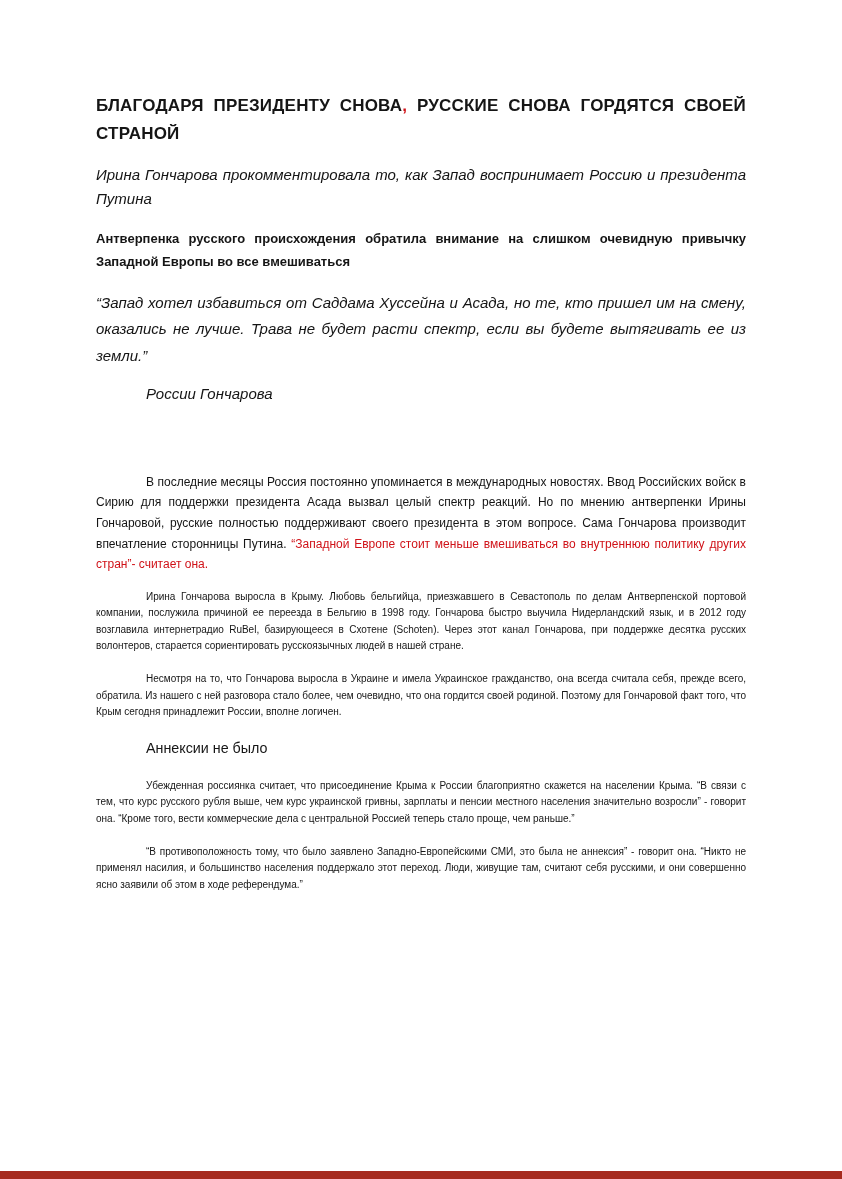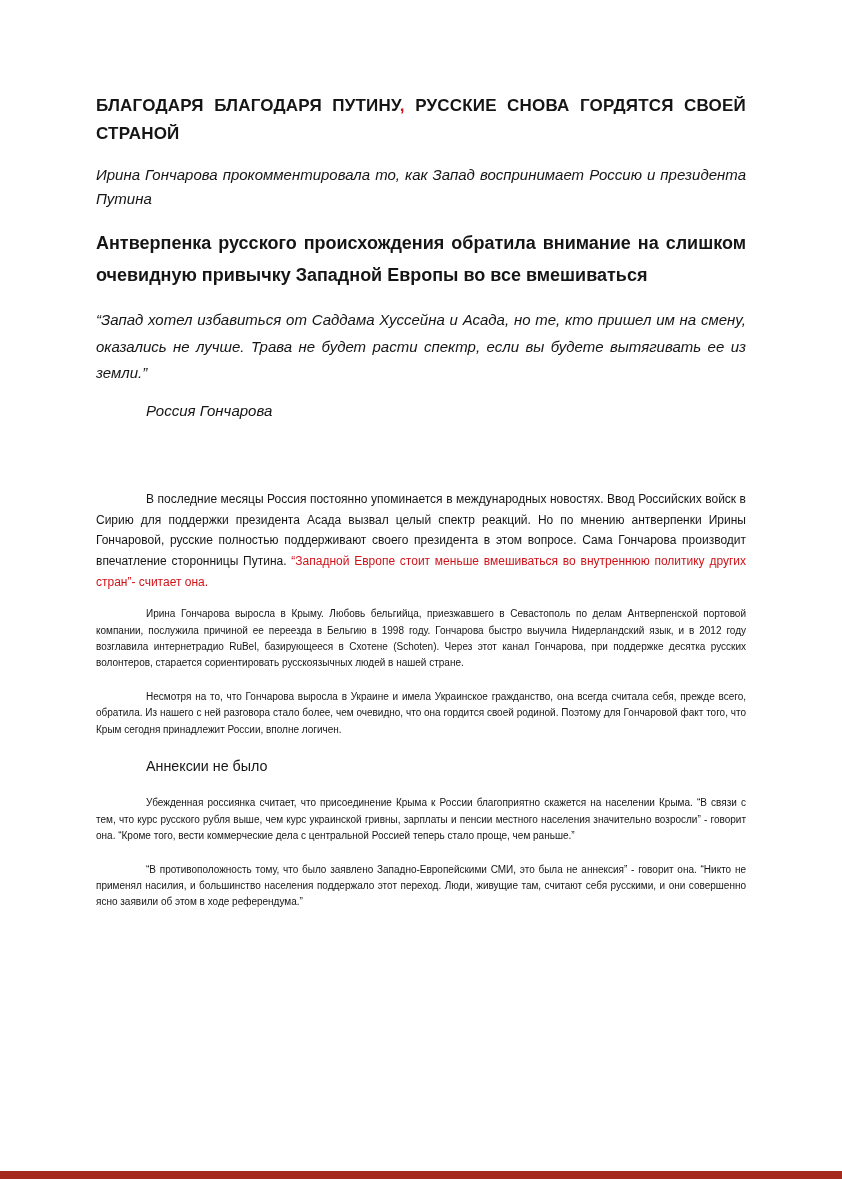--- a/index.html
+++ b/index.html
@@ -27,21 +27,21 @@
     letter-spacing: 0.2px;
   }
   .subtitle {
     font-size: 15px;
     font-style: italic;
     line-height: 1.6;
     text-align: justify;
     margin: 4px 0 17px 0;
   }
   .lead {
-    font-size: 18px;
+    font-size: 13px;
     font-weight: 700;
     line-height: 1.75;
     text-align: justify;
     margin: 0 0 16px 0;
   }
   .pull-quote {
     font-size: 15px;
     font-style: italic;
     line-height: 1.78;
     text-align: justify;
@@ -81,29 +81,29 @@
     bottom: 0;
     width: 100%;
     height: 8px;
   }
 </style>
 </head>
 <body>
 
 <div class="page-content">
 
-  <h1 class="headline"><span>БЛАГОДАРЯ БЛАГОДАРЯ ПУТИНУ</span><span style="color: rgb(208, 18, 24);">,</span><span> РУССКИЕ СНОВА ГОРДЯТСЯ СВОЕЙ СТРАНОЙ</span></h1>
+  <h1 class="headline"><span>БЛАГОДАРЯ ПРЕЗИДЕНТУ СНОВА</span><span style="color: rgb(208, 18, 24);">,</span><span> РУССКИЕ СНОВА ГОРДЯТСЯ СВОЕЙ СТРАНОЙ</span></h1>
 
   <p class="subtitle">Ирина Гончарова прокомментировала то, как Запад воспринимает Россию и президента Путина</p>
 
   <p class="lead">Антверпенка русского происхождения обратила внимание на слишком очевидную привычку Западной Европы во все вмешиваться</p>
 
   <p class="pull-quote">“Запад хотел избавиться от Саддама Хуссейна и Асада, но те, кто пришел им на смену, оказались не лучше. Трава не будет расти спектр, если вы будете вытягивать ее из земли.”</p>
 
-  <p class="attribution">Россия Гончарова</p>
+  <p class="attribution">России Гончарова</p>
 
   <p class="body-large"><span>В последние месяцы Россия постоянно упоминается в международных новостях. Ввод Российских войск в Сирию для поддержки президента Асада вызвал целый спектр реакций. Но по мнению антверпенки Ирины Гончаровой, русские полностью поддерживают своего президента в этом вопросе. Сама Гончарова производит впечатление сторонницы Путина. </span><span style="color: rgb(208, 18, 24);">“Западной Европе стоит меньше вмешиваться во внутреннюю политику других стран”- считает она.</span></p>
 
   <p class="body-para">Ирина Гончарова выросла в Крыму. Любовь бельгийца, приезжавшего в Севастополь по делам Антверпенской портовой компании, послужила причиной ее переезда в Бельгию в 1998 году. Гончарова быстро выучила Нидерландский язык, и в 2012 году возглавила интернетрадио RuBel, базирующееся в Схотене (Schoten). Через этот канал Гончарова, при поддержке десятка русских волонтеров, старается сориентировать русскоязычных людей в нашей стране.</p>
 
   <p class="body-para">Несмотря на то, что Гончарова выросла в Украине и имела Украинское гражданство, она всегда считала себя, прежде всего, обратила. Из нашего с ней разговора стало более, чем очевидно, что она гордится своей родиной. Поэтому для Гончаровой факт того, что Крым сегодня принадлежит России, вполне логичен.</p>
 
   <p class="subheading">Аннексии не было</p>
 
   <p class="body-para">Убежденная россиянка считает, что присоединение Крыма к России благоприятно скажется на населении Крыма. “В связи с тем, что курс русского рубля выше, чем курс украинской гривны, зарплаты и пенсии местного населения значительно возросли” - говорит она. “Кроме того, вести коммерческие дела с центральной Россией теперь стало проще, чем раньше.”</p>

